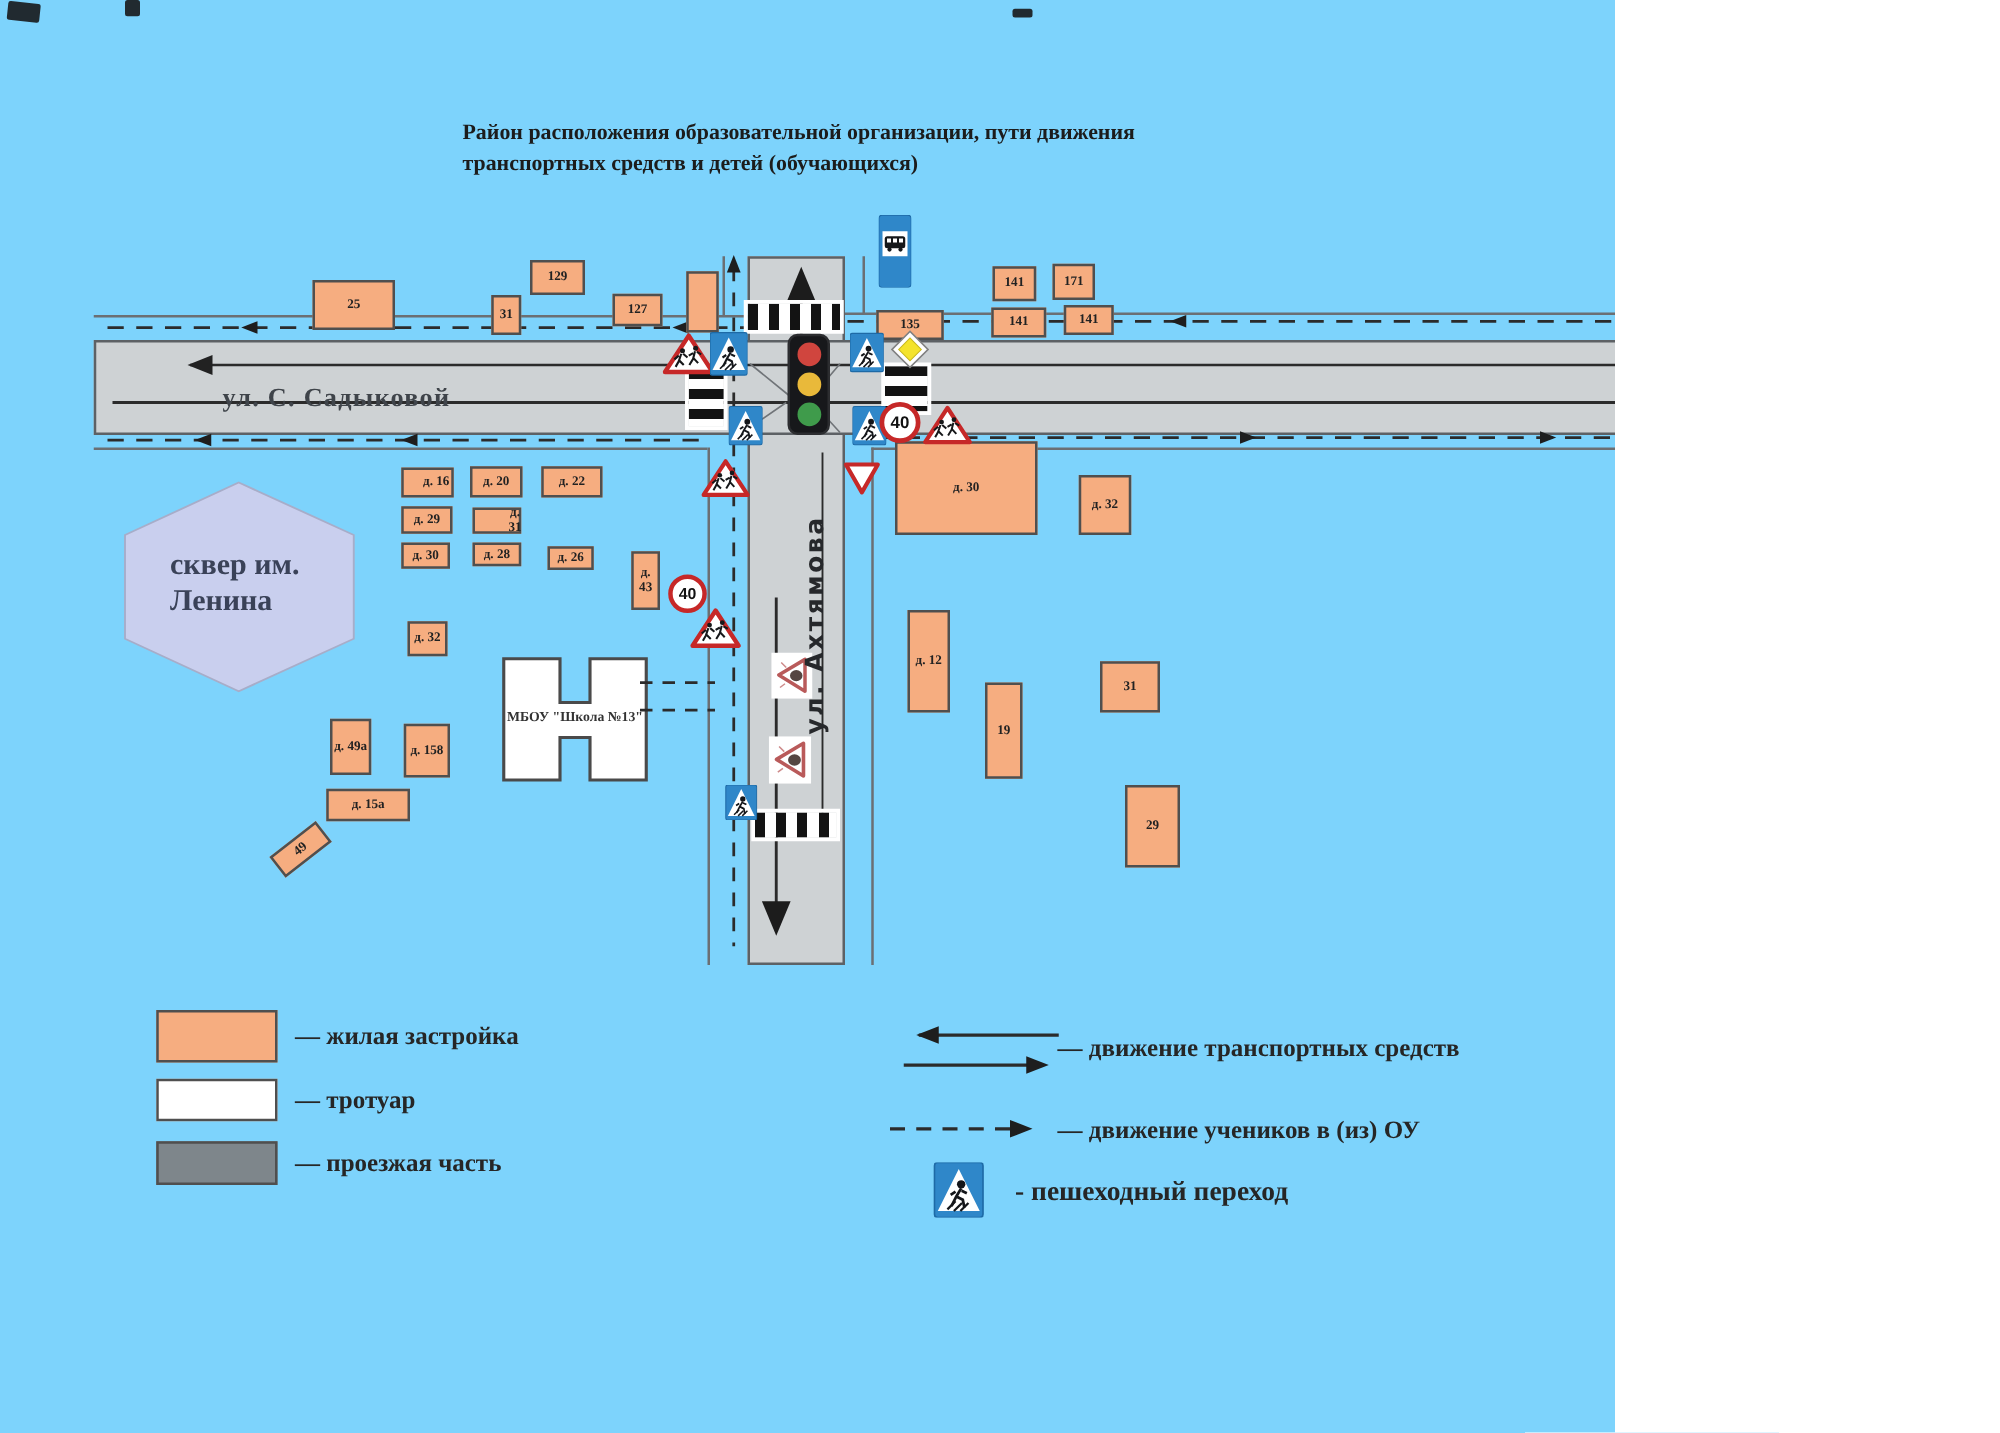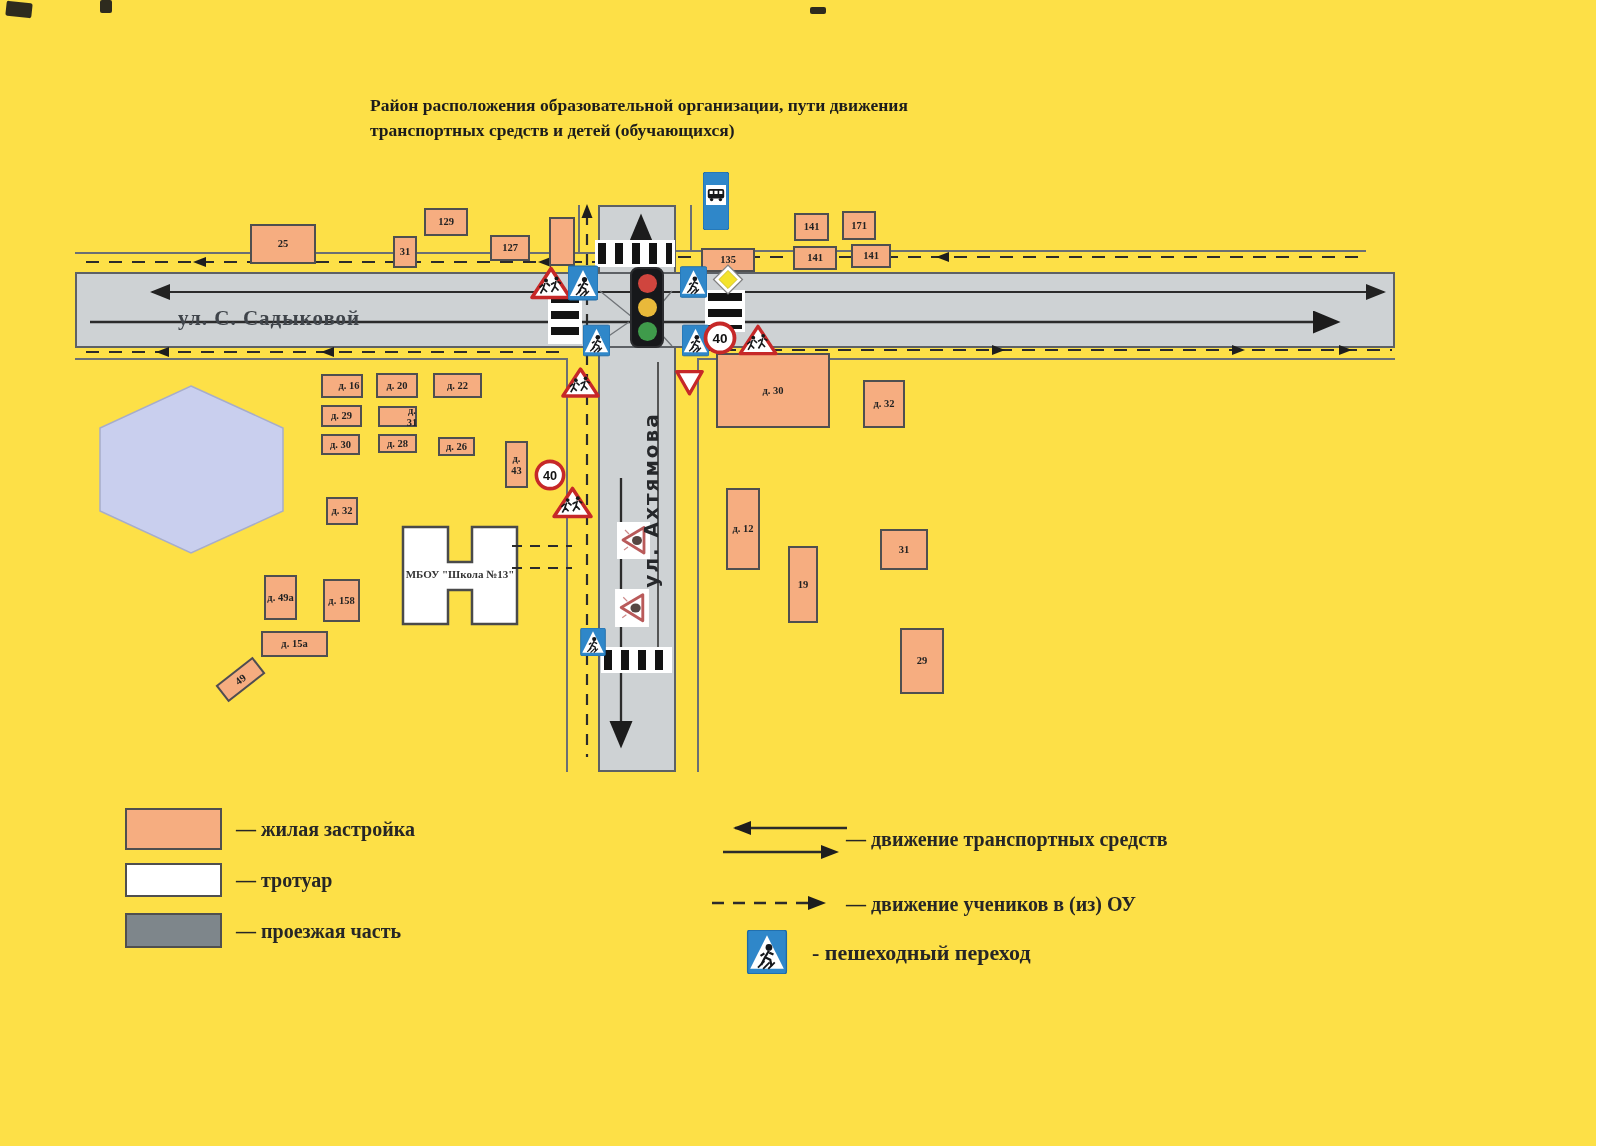--- a/index.html
+++ b/index.html
@@ -1,16 +1,16 @@
 <!DOCTYPE html>
 <html><head>
 <meta charset="utf-8">
 <style>
   html,body{margin:0;padding:0;background:#fff;}
-  #map{position:relative;width:1596px;height:1146px;background:#fde047;overflow:hidden;
+  #map{position:relative;width:1292px;height:1146px;background:#7dd3fc;overflow:hidden;
        font-family:"Liberation Serif",serif;}
   .smudge{position:absolute;background:#17171a;border-radius:2px;opacity:.9;z-index:7;}
   .title{position:absolute;left:370px;top:93px;width:636px;font:bold 17.5px "Liberation Serif",serif;
          color:#1c1c1c;line-height:1.45;z-index:6;}
   .road{position:absolute;background:#ced2d4;border:2px solid #5d6165;box-sizing:border-box;z-index:1;}
   .patch{position:absolute;background:#ced2d4;z-index:1;}
   .sline{position:absolute;background:#6b6f73;z-index:1;}
   #ov{position:absolute;left:0;top:0;z-index:2;pointer-events:none;}
   .cw{position:absolute;z-index:3;border:3px solid #fff;box-sizing:border-box;}
   .cwv{background:repeating-linear-gradient(90deg,#131313 0 8px,#fff 8px 17px);}
@@ -113,20 +113,21 @@
   </svg>
 
   <div class="tlight">
     <i class="tl-r"></i>
     <i class="tl-y"></i>
     <i class="tl-g"></i>
   </div>
 
   <div class="street-h">ул. С. Садыковой</div>
   <div class="street-v">ул. Ахтямова</div>
+  <div class="park-label">сквер им. Ленина</div>
   <div class="school-label">МБОУ "Школа №13"</div>
 
   <div class="legend">
     <div class="swatch" style="left:125px;top:808px;height:42px;background:#f6ad80;"></div>
     <div class="l-label" style="left:236px;top:818px;">— жилая застройка</div>
     <div class="swatch" style="left:125px;top:863px;height:34px;background:#fff;"></div>
     <div class="l-label" style="left:236px;top:869px;">— тротуар</div>
     <div class="swatch" style="left:125px;top:913px;height:35px;background:#7e868b;"></div>
     <div class="l-label" style="left:236px;top:920px;">— проезжая часть</div>
 

